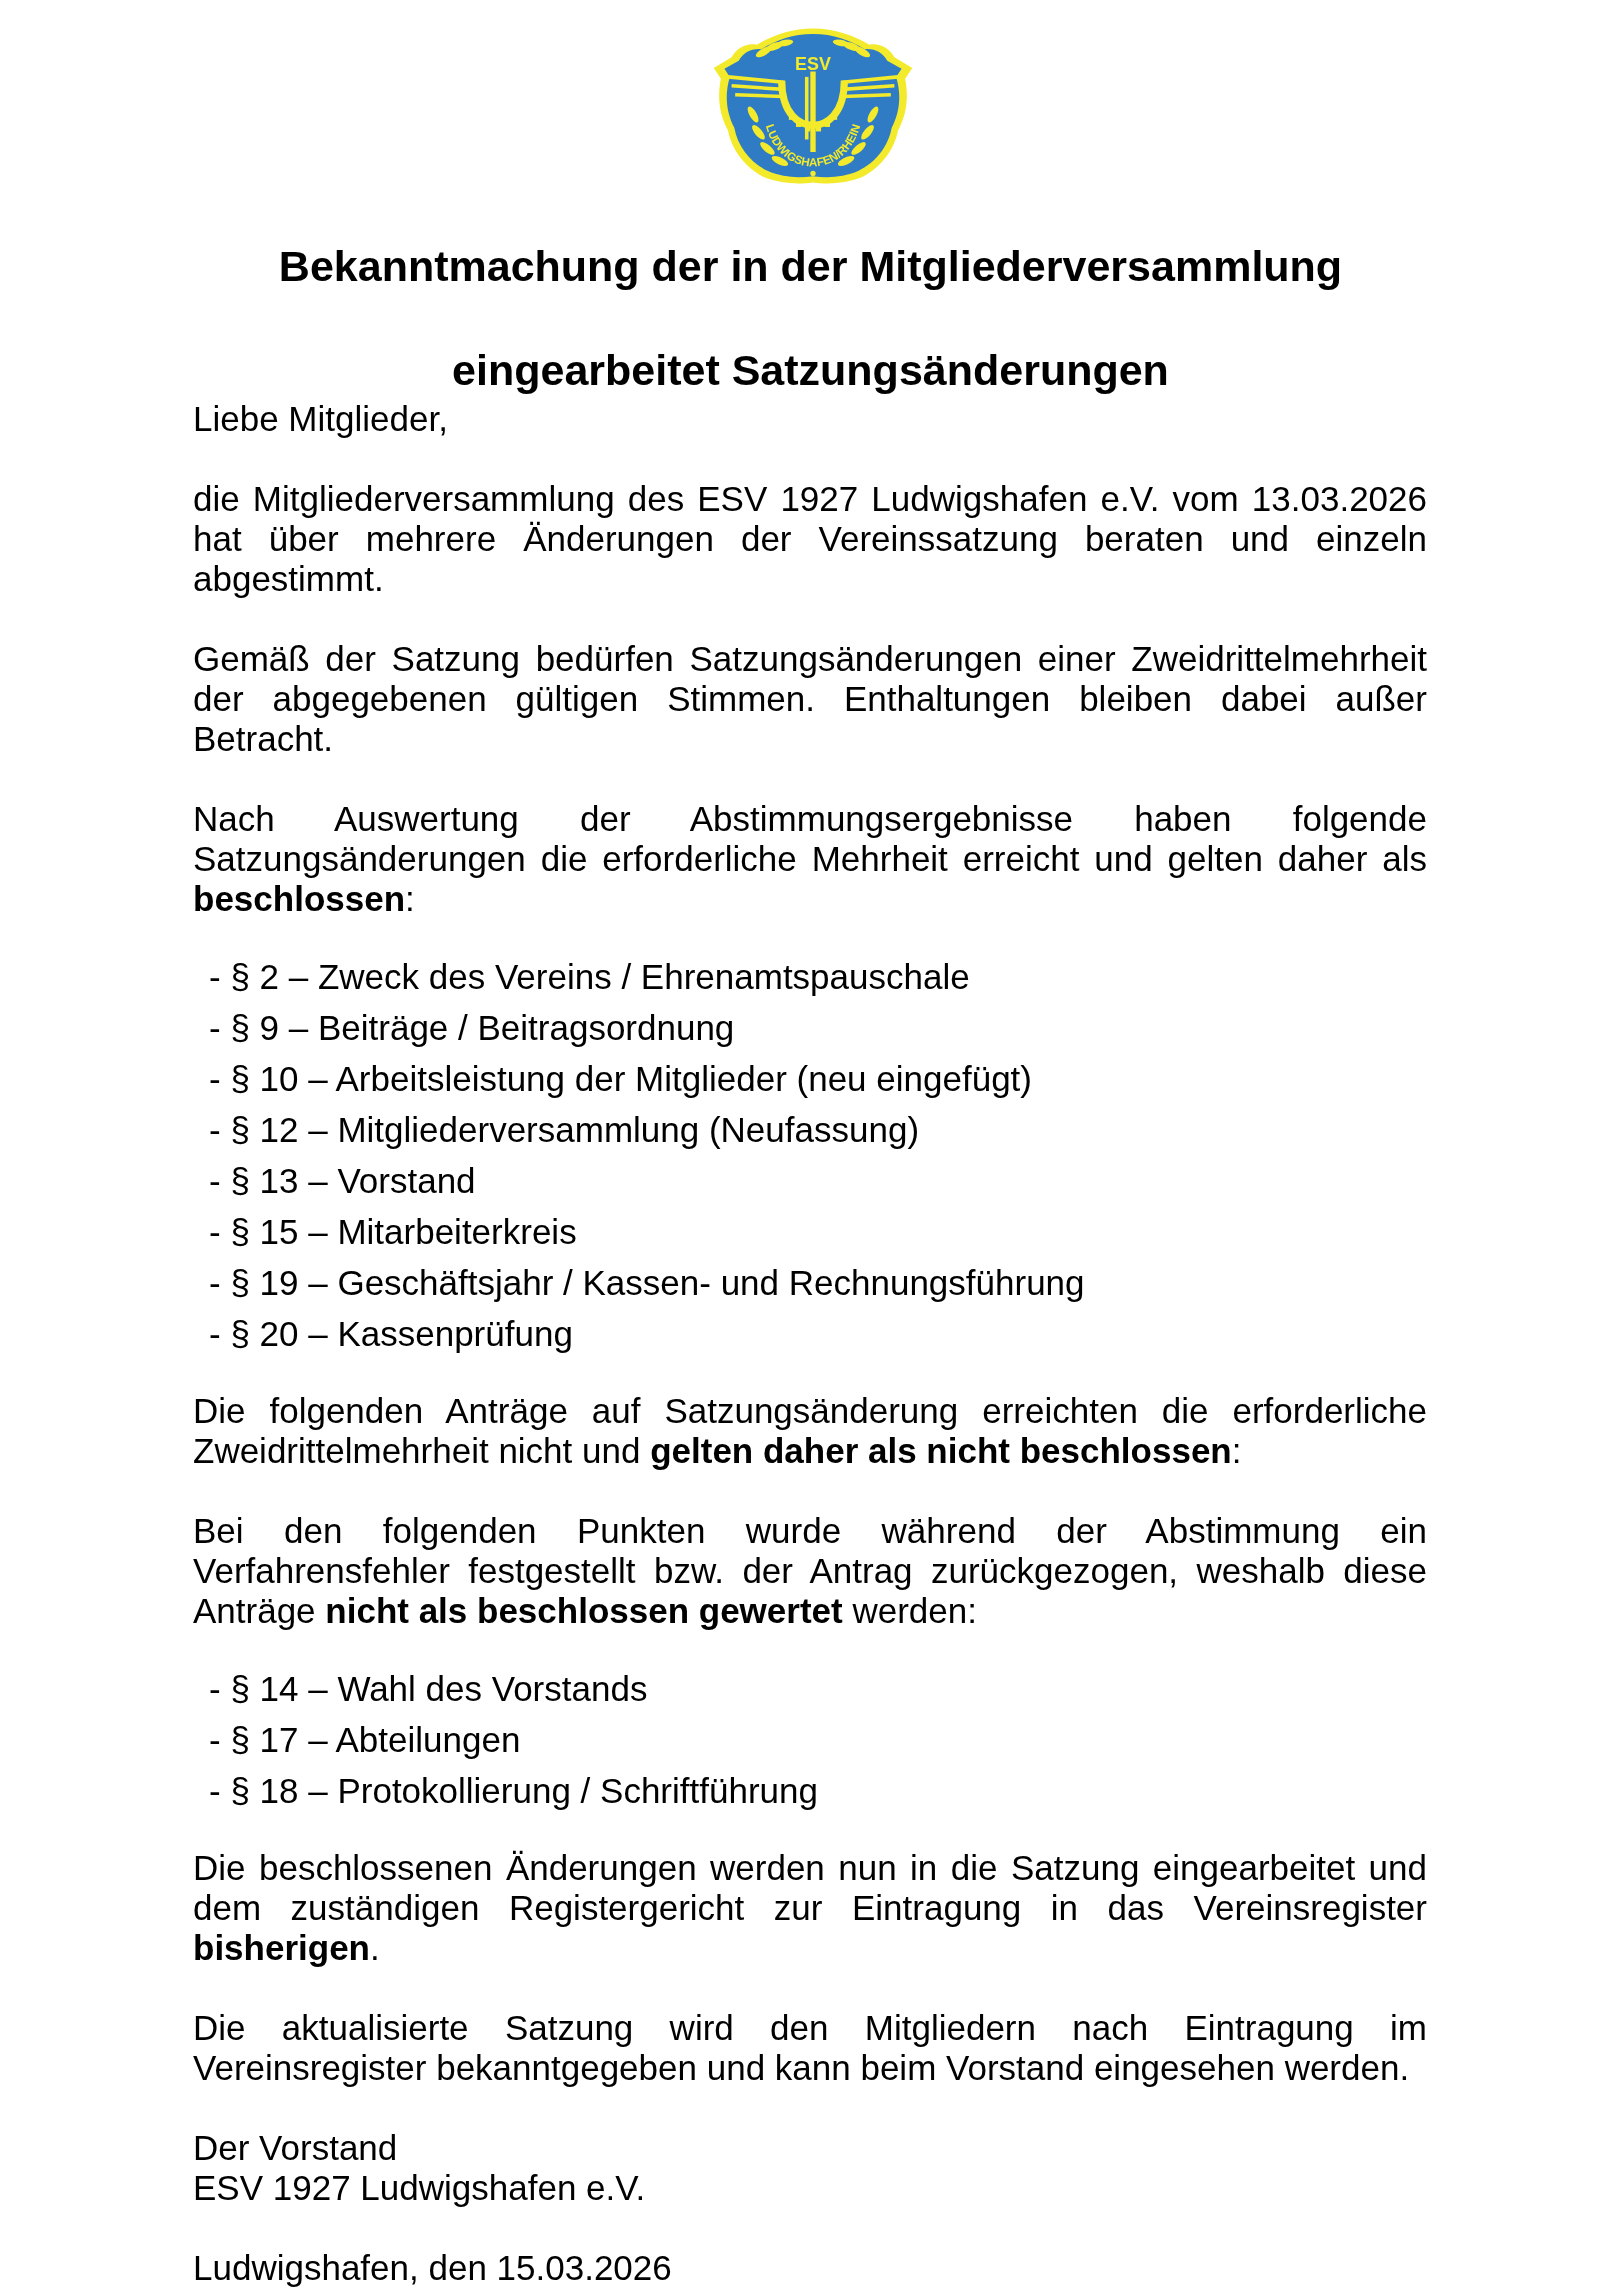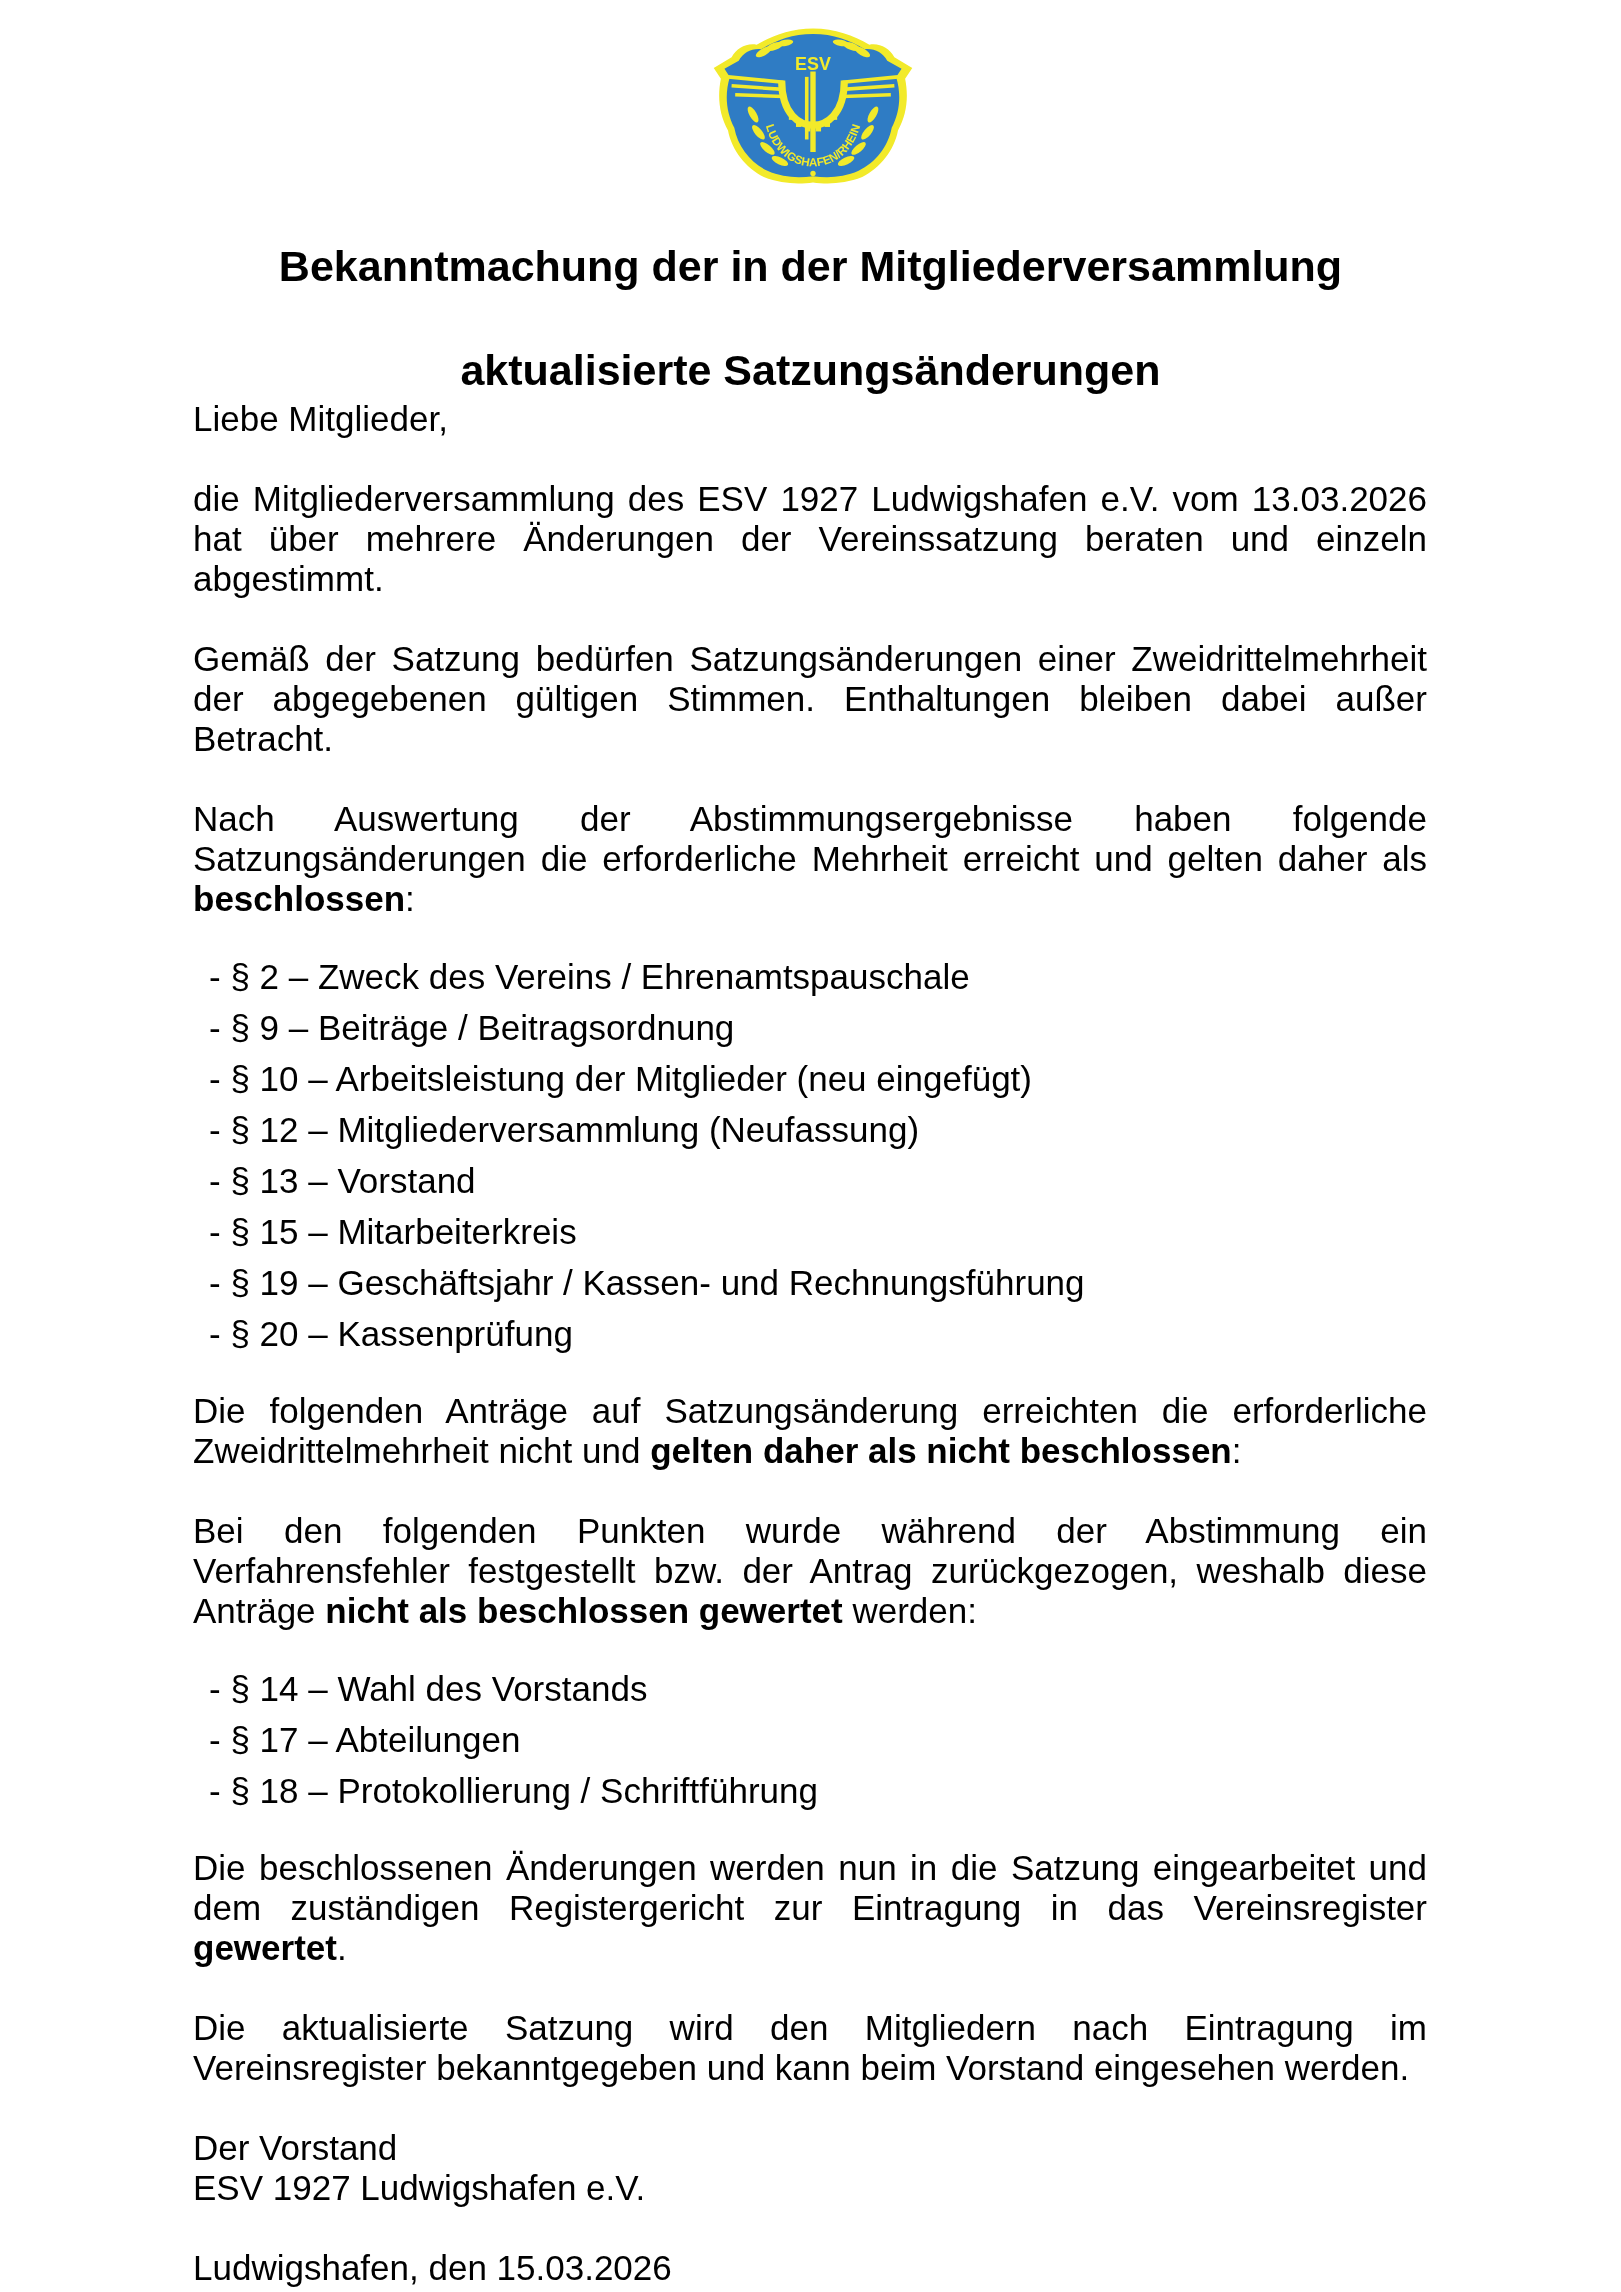--- a/index.html
+++ b/index.html
@@ -120,21 +120,21 @@
       <ellipse cx="176" cy="120" rx="10" ry="4" transform="rotate(-50 176 120)"></ellipse>
       <ellipse cx="166" cy="138" rx="10" ry="4" transform="rotate(-40 166 138)"></ellipse>
       <ellipse cx="152" cy="152" rx="10" ry="4" transform="rotate(-25 152 152)"></ellipse>
       <circle cx="115" cy="166" r="3"></circle>
     </g>
   </svg>
 </div>
 
 <h1 class="title">
   <span>Bekanntmachung der in der Mitgliederversammlung</span>
-  <span>aktualisierte Satzungsänderungen</span>
+  <span>eingearbeitet Satzungsänderungen</span>
 </h1>
 
 <div class="content">
 
   <p class="para">Liebe Mitglieder,</p>
 
   <p class="para">die Mitgliederversammlung des ESV 1927 Ludwigshafen e.V. vom 13.03.2026 hat über mehrere Änderungen der Vereinssatzung beraten und einzeln abgestimmt.</p>
 
   <p class="para">Gemäß der Satzung bedürfen Satzungsänderungen einer Zweidrittelmehrheit der abgegebenen gültigen Stimmen. Enthaltungen bleiben dabei außer Betracht.</p>
 
@@ -155,21 +155,21 @@
 
 
   <p class="para"><span>Bei den folgenden Punkten wurde während der Abstimmung ein Verfahrensfehler festgestellt bzw. der Antrag zurückgezogen, weshalb diese Anträge </span><b>nicht als beschlossen gewertet</b><span> werden:</span></p>
 
   <ul class="list">
     <li>- § 14 – Wahl des Vorstands</li>
     <li>- § 17 – Abteilungen</li>
     <li>- § 18 – Protokollierung / Schriftführung</li>
   </ul>
 
-  <p class="para"><span>Die beschlossenen Änderungen werden nun in die Satzung eingearbeitet und dem zuständigen Registergericht zur Eintragung in das Vereinsregister </span><b>gewertet</b><span>.</span></p>
+  <p class="para"><span>Die beschlossenen Änderungen werden nun in die Satzung eingearbeitet und dem zuständigen Registergericht zur Eintragung in das Vereinsregister </span><b>bisherigen</b><span>.</span></p>
 
   <p class="para">Die aktualisierte Satzung wird den Mitgliedern nach Eintragung im Vereinsregister bekanntgegeben und kann beim Vorstand eingesehen werden.</p>
 
   <p class="sig">
     <span>Der Vorstand</span>
     <span>ESV 1927 Ludwigshafen e.V.</span>
   </p>
 
   <p class="sig">Ludwigshafen, den 15.03.2026</p>
 

